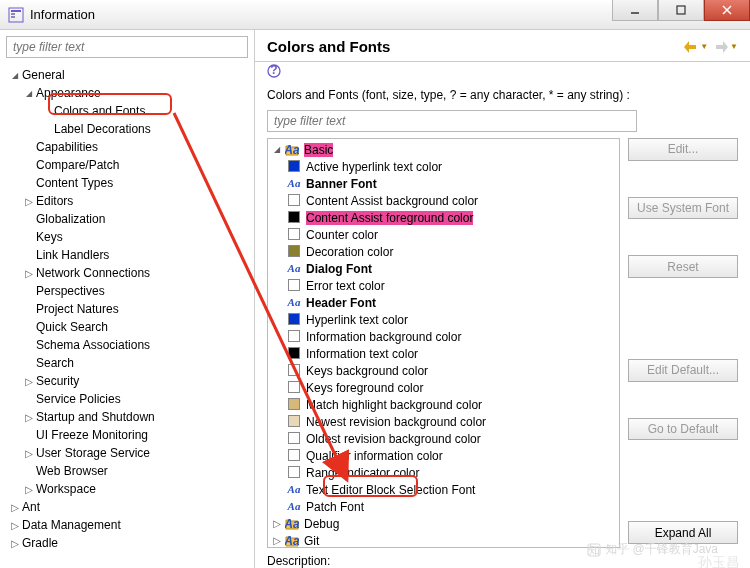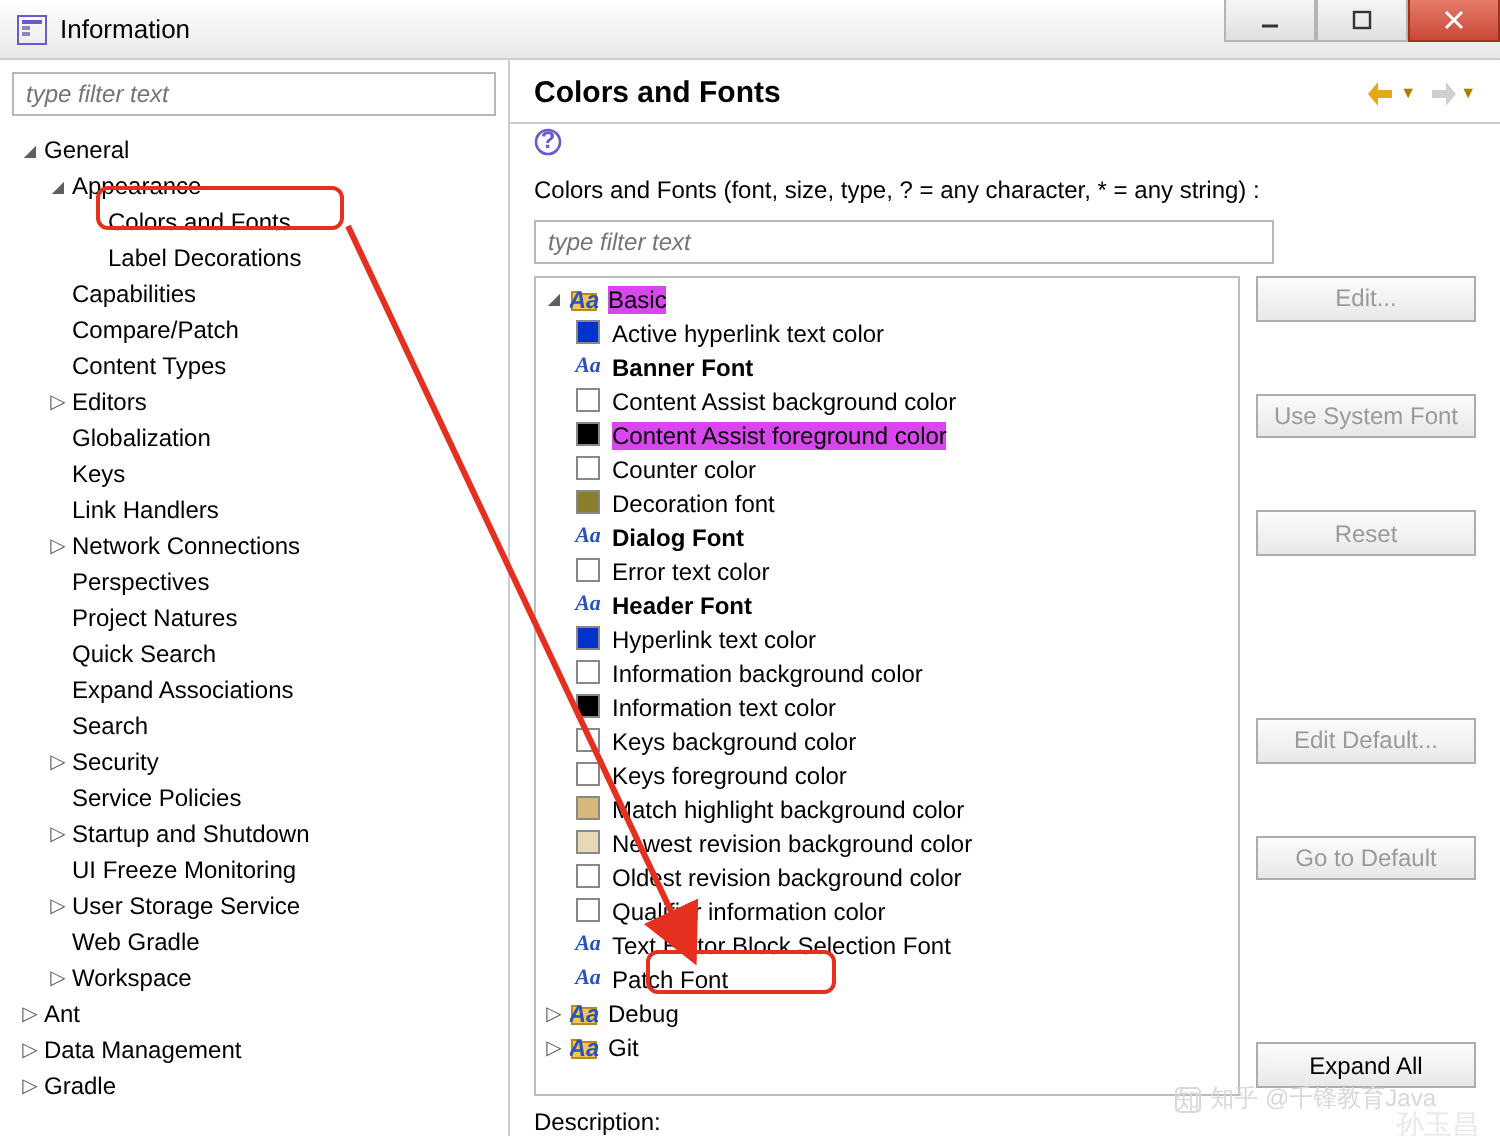--- a/index.html
+++ b/index.html
@@ -35,21 +35,21 @@
 .right-body { padding: 10px 12px 0 12px; display: flex; flex-direction: column; flex: 1; overflow: hidden; }
 .desc { margin-bottom: 8px; color: #000; }
 .rfilter input { width: 370px; height: 22px; padding: 2px 6px; border: 1px solid #b8b8b8; color: #777; font-style: italic; }
 
 .body-row { display: flex; gap: 8px; margin-top: 6px; flex: 1; overflow: hidden; }
 .listbox { flex: 1; border: 1px solid #bbb; overflow-y: auto; overflow-x: hidden; padding: 2px; position: relative; }
 .listbox::-webkit-scrollbar { width: 16px; }
 .listbox::-webkit-scrollbar-track { background: #f0f0f0; }
 .listbox::-webkit-scrollbar-thumb { background: #c8c8c8; border: 1px solid #aaa; }
 .item-row { display: flex; align-items: center; height: 17px; padding-left: 2px; cursor: default; }
-.item-row.selected .txt { background: #d946ef; }
+.item-row.selected .txt { background: #ec4899; }
 .item-row .arrow { width: 14px; display: inline-flex; justify-content: center; font-size: 10px; color: #606060; }
 .item-row .ic { width: 16px; height: 14px; display: inline-flex; justify-content: center; margin-right: 4px; }
 .swatch { width: 12px; height: 12px; border: 1px solid #888; }
 .aa { font-family: Georgia, serif; font-weight: bold; font-style: italic; color: #2a52be; font-size: 11px; }
 .bold { font-weight: bold; }
 .fold-ic svg { width:14px; height:14px; }
 .item-lv1 { padding-left: 0px; }
 .item-lv2 { padding-left: 16px; }
 
 .btncol { width: 110px; display: flex; flex-direction: column; gap: 32px; }
@@ -159,21 +159,21 @@
         <div class="tree-row ind-2">
           <span class="arrow"></span>
           <span class="label">Project Natures</span>
         </div>
         <div class="tree-row ind-2">
           <span class="arrow"></span>
           <span class="label">Quick Search</span>
         </div>
         <div class="tree-row ind-2">
           <span class="arrow"></span>
-          <span class="label">Expand Associations</span>
+          <span class="label">Schema Associations</span>
         </div>
         <div class="tree-row ind-2">
           <span class="arrow"></span>
           <span class="label">Search</span>
         </div>
         <div class="tree-row ind-2">
           <span class="arrow">▷</span>
           <span class="label">Security</span>
         </div>
         <div class="tree-row ind-2">
@@ -187,21 +187,21 @@
         <div class="tree-row ind-2">
           <span class="arrow"></span>
           <span class="label">UI Freeze Monitoring</span>
         </div>
         <div class="tree-row ind-2">
           <span class="arrow">▷</span>
           <span class="label">User Storage Service</span>
         </div>
         <div class="tree-row ind-2">
           <span class="arrow"></span>
-          <span class="label">Web Gradle</span>
+          <span class="label">Web Browser</span>
         </div>
         <div class="tree-row ind-2">
           <span class="arrow">▷</span>
           <span class="label">Workspace</span>
         </div>
         <div class="tree-row ind-1">
           <span class="arrow">▷</span>
           <span class="label">Ant</span>
         </div>
         <div class="tree-row ind-1">
@@ -281,21 +281,21 @@
             <div class="item-row item-lv2">
               <span class="ic">
                 <span class="swatch" style="background: rgb(255, 255, 255);"></span>
               </span>
               <span class="txt">Counter color</span>
             </div>
             <div class="item-row item-lv2">
               <span class="ic">
                 <span class="swatch" style="background: rgb(138, 127, 45);"></span>
               </span>
-              <span class="txt">Decoration font</span>
+              <span class="txt">Decoration color</span>
             </div>
             <div class="item-row item-lv2">
               <span class="ic">
                 <span class="aa">Aa</span>
               </span>
               <span class="txt bold">Dialog Font</span>
             </div>
             <div class="item-row item-lv2">
               <span class="ic">
                 <span class="swatch" style="background: rgb(255, 255, 255);"></span>
@@ -354,20 +354,26 @@
               <span class="ic">
                 <span class="swatch" style="background: rgb(255, 255, 255);"></span>
               </span>
               <span class="txt">Oldest revision background color</span>
             </div>
             <div class="item-row item-lv2">
               <span class="ic">
                 <span class="swatch" style="background: rgb(255, 255, 255);"></span>
               </span>
               <span class="txt">Qualifier information color</span>
+            </div>
+            <div class="item-row item-lv2">
+              <span class="ic">
+                <span class="swatch" style="background: rgb(255, 255, 255);"></span>
+              </span>
+              <span class="txt">Range indicator color</span>
             </div>
             <div class="item-row item-lv2">
               <span class="ic">
                 <span class="aa">Aa</span>
               </span>
               <span class="txt">Text Editor Block Selection Font</span>
             </div>
             <div class="item-row item-lv2">
               <span class="ic">
                 <span class="aa">Aa</span>

